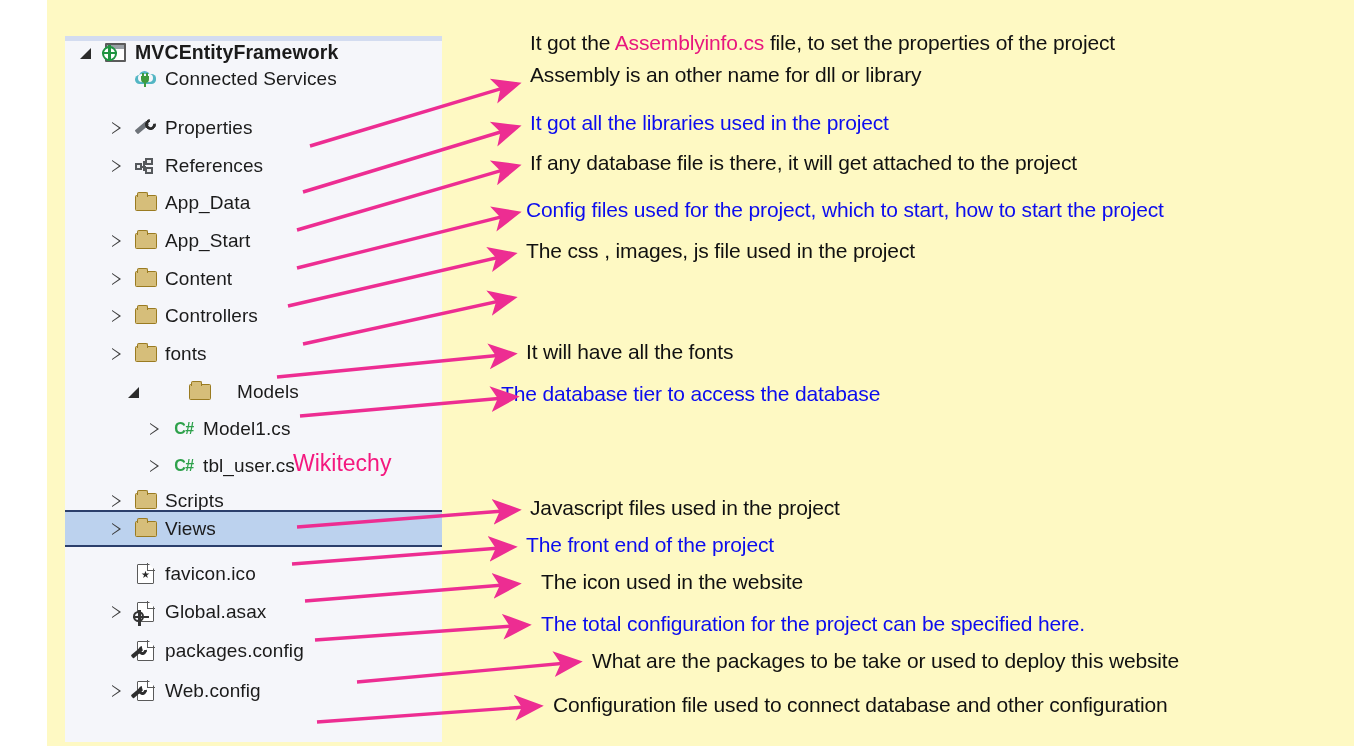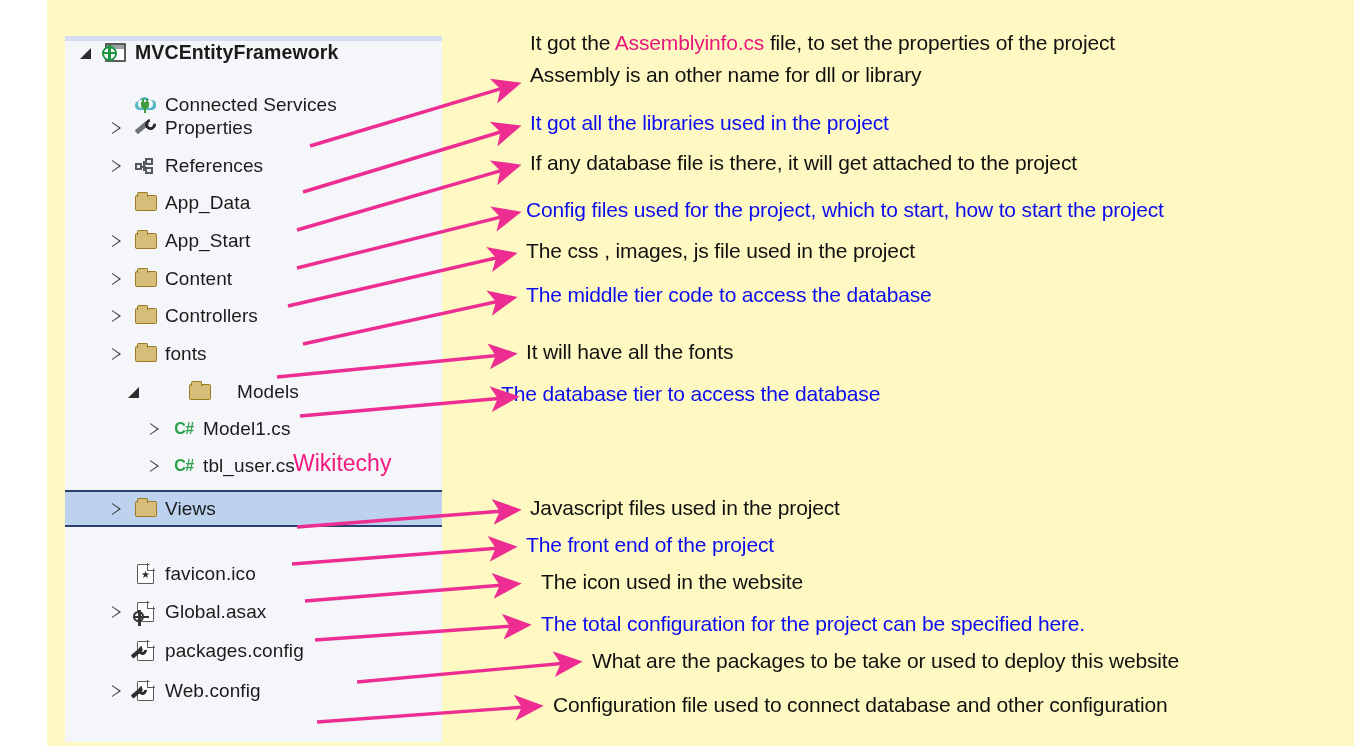--- a/index.html
+++ b/index.html
@@ -156,21 +156,21 @@
         <div class="row" style="top: -2px;">
           <div style="flex: 0 0 14px;"></div>
           <div class="exp open"></div>
           <div style="flex: 0 0 10px;"></div>
           <div class="ico">
             <span class="ic-web"></span>
             <span class="ic-globe"></span>
           </div>
           <div class="lbl root">MVCEntityFramework</div>
         </div>
-        <div class="row" style="top: 50px;">
+        <div class="row" style="top: 24px;">
           <div style="flex: 0 0 44px;"></div>
           <div class="exp"></div>
           <div style="flex: 0 0 10px;"></div>
           <div class="ico">
             <span class="ic-cloud">
               <span class="c1"></span>
               <span class="c2"></span>
               <span class="c3"></span>
               <span class="in"></span>
             </span>
@@ -203,21 +203,21 @@
             <span class="ic-ref">
               <span class="ln2"></span>
               <span class="ln"></span>
               <i class="b1"></i>
               <i class="b2"></i>
               <i class="b3"></i>
             </span>
           </div>
           <div class="lbl">References</div>
         </div>
-        <div class="row" style="top: 141px; align-items: flex-end;">
+        <div class="row" style="top: 148px;">
           <div style="flex: 0 0 44px;"></div>
           <div class="exp"></div>
           <div style="flex: 0 0 10px;"></div>
           <div class="ico">
             <span class="ic-folder"></span>
           </div>
           <div class="lbl">App_Data</div>
         </div>
         <div class="row" style="top: 186px; align-items: center;">
           <div style="flex: 0 0 44px;"></div>
@@ -284,21 +284,21 @@
         </div>
         <div class="row" style="top: 446px;">
           <div style="flex: 0 0 44px;"></div>
           <div class="exp closed"></div>
           <div style="flex: 0 0 10px;"></div>
           <div class="ico">
             <span class="ic-folder"></span>
           </div>
           <div class="lbl">Scripts</div>
         </div>
-        <div class="row sel" style="top: 454px;">
+        <div class="row sel" style="top: 474px;">
           <div style="flex: 0 0 44px;"></div>
           <div class="exp closed"></div>
           <div style="flex: 0 0 10px;"></div>
           <div class="ico">
             <span class="ic-folder"></span>
           </div>
           <div class="lbl">Views</div>
         </div>
         <div class="row" style="top: 519px;">
           <div style="flex: 0 0 44px;"></div>
@@ -378,21 +378,20 @@
   </svg>
 
   <div class="ann" style="left:483px; top:31px;">
     <span>It got the </span><span class="pinktxt">Assemblyinfo.cs</span><span> file, to set the properties of the project</span>
   </div>
   <div class="ann" style="left:483px; top:63px;">Assembly is an other name for dll or library</div>
   <div class="ann blue" style="left:483px; top:111px;">It got all the libraries used in the project</div>
   <div class="ann" style="left:483px; top:151px;">If any database file is there, it will get attached to the project</div>
   <div class="ann" style="left:479px; top:239px;">The css , images, js file used in the project</div>
   <div class="ann blue" style="left:479px; top:198px;">Config files used for the project, which to start, how to start the project</div>
-  <div class="ann blue" style="left:479px; top:283px;">The middle tier code to access the database</div>
   <div class="ann" style="left:479px; top:340px;">It will have all the fonts</div>
   <div class="ann blue" style="left:454px; top:382px;">The database tier to access the database</div>
   <div class="ann" style="left:483px; top:496px;">Javascript files used in the project</div>
   <div class="ann blue" style="left:479px; top:533px;">The front end of the project</div>
   <div class="ann" style="left:494px; top:570px;">The icon used in the website</div>
   <div class="ann blue" style="left:494px; top:612px;">The total configuration for the project can be specified here.</div>
   <div class="ann" style="left:545px; top:649px;">What are the packages to be take or used to deploy this website</div>
   <div class="ann" style="left:506px; top:693px;">Configuration file used to connect database and other configuration</div>
 
 </div>

